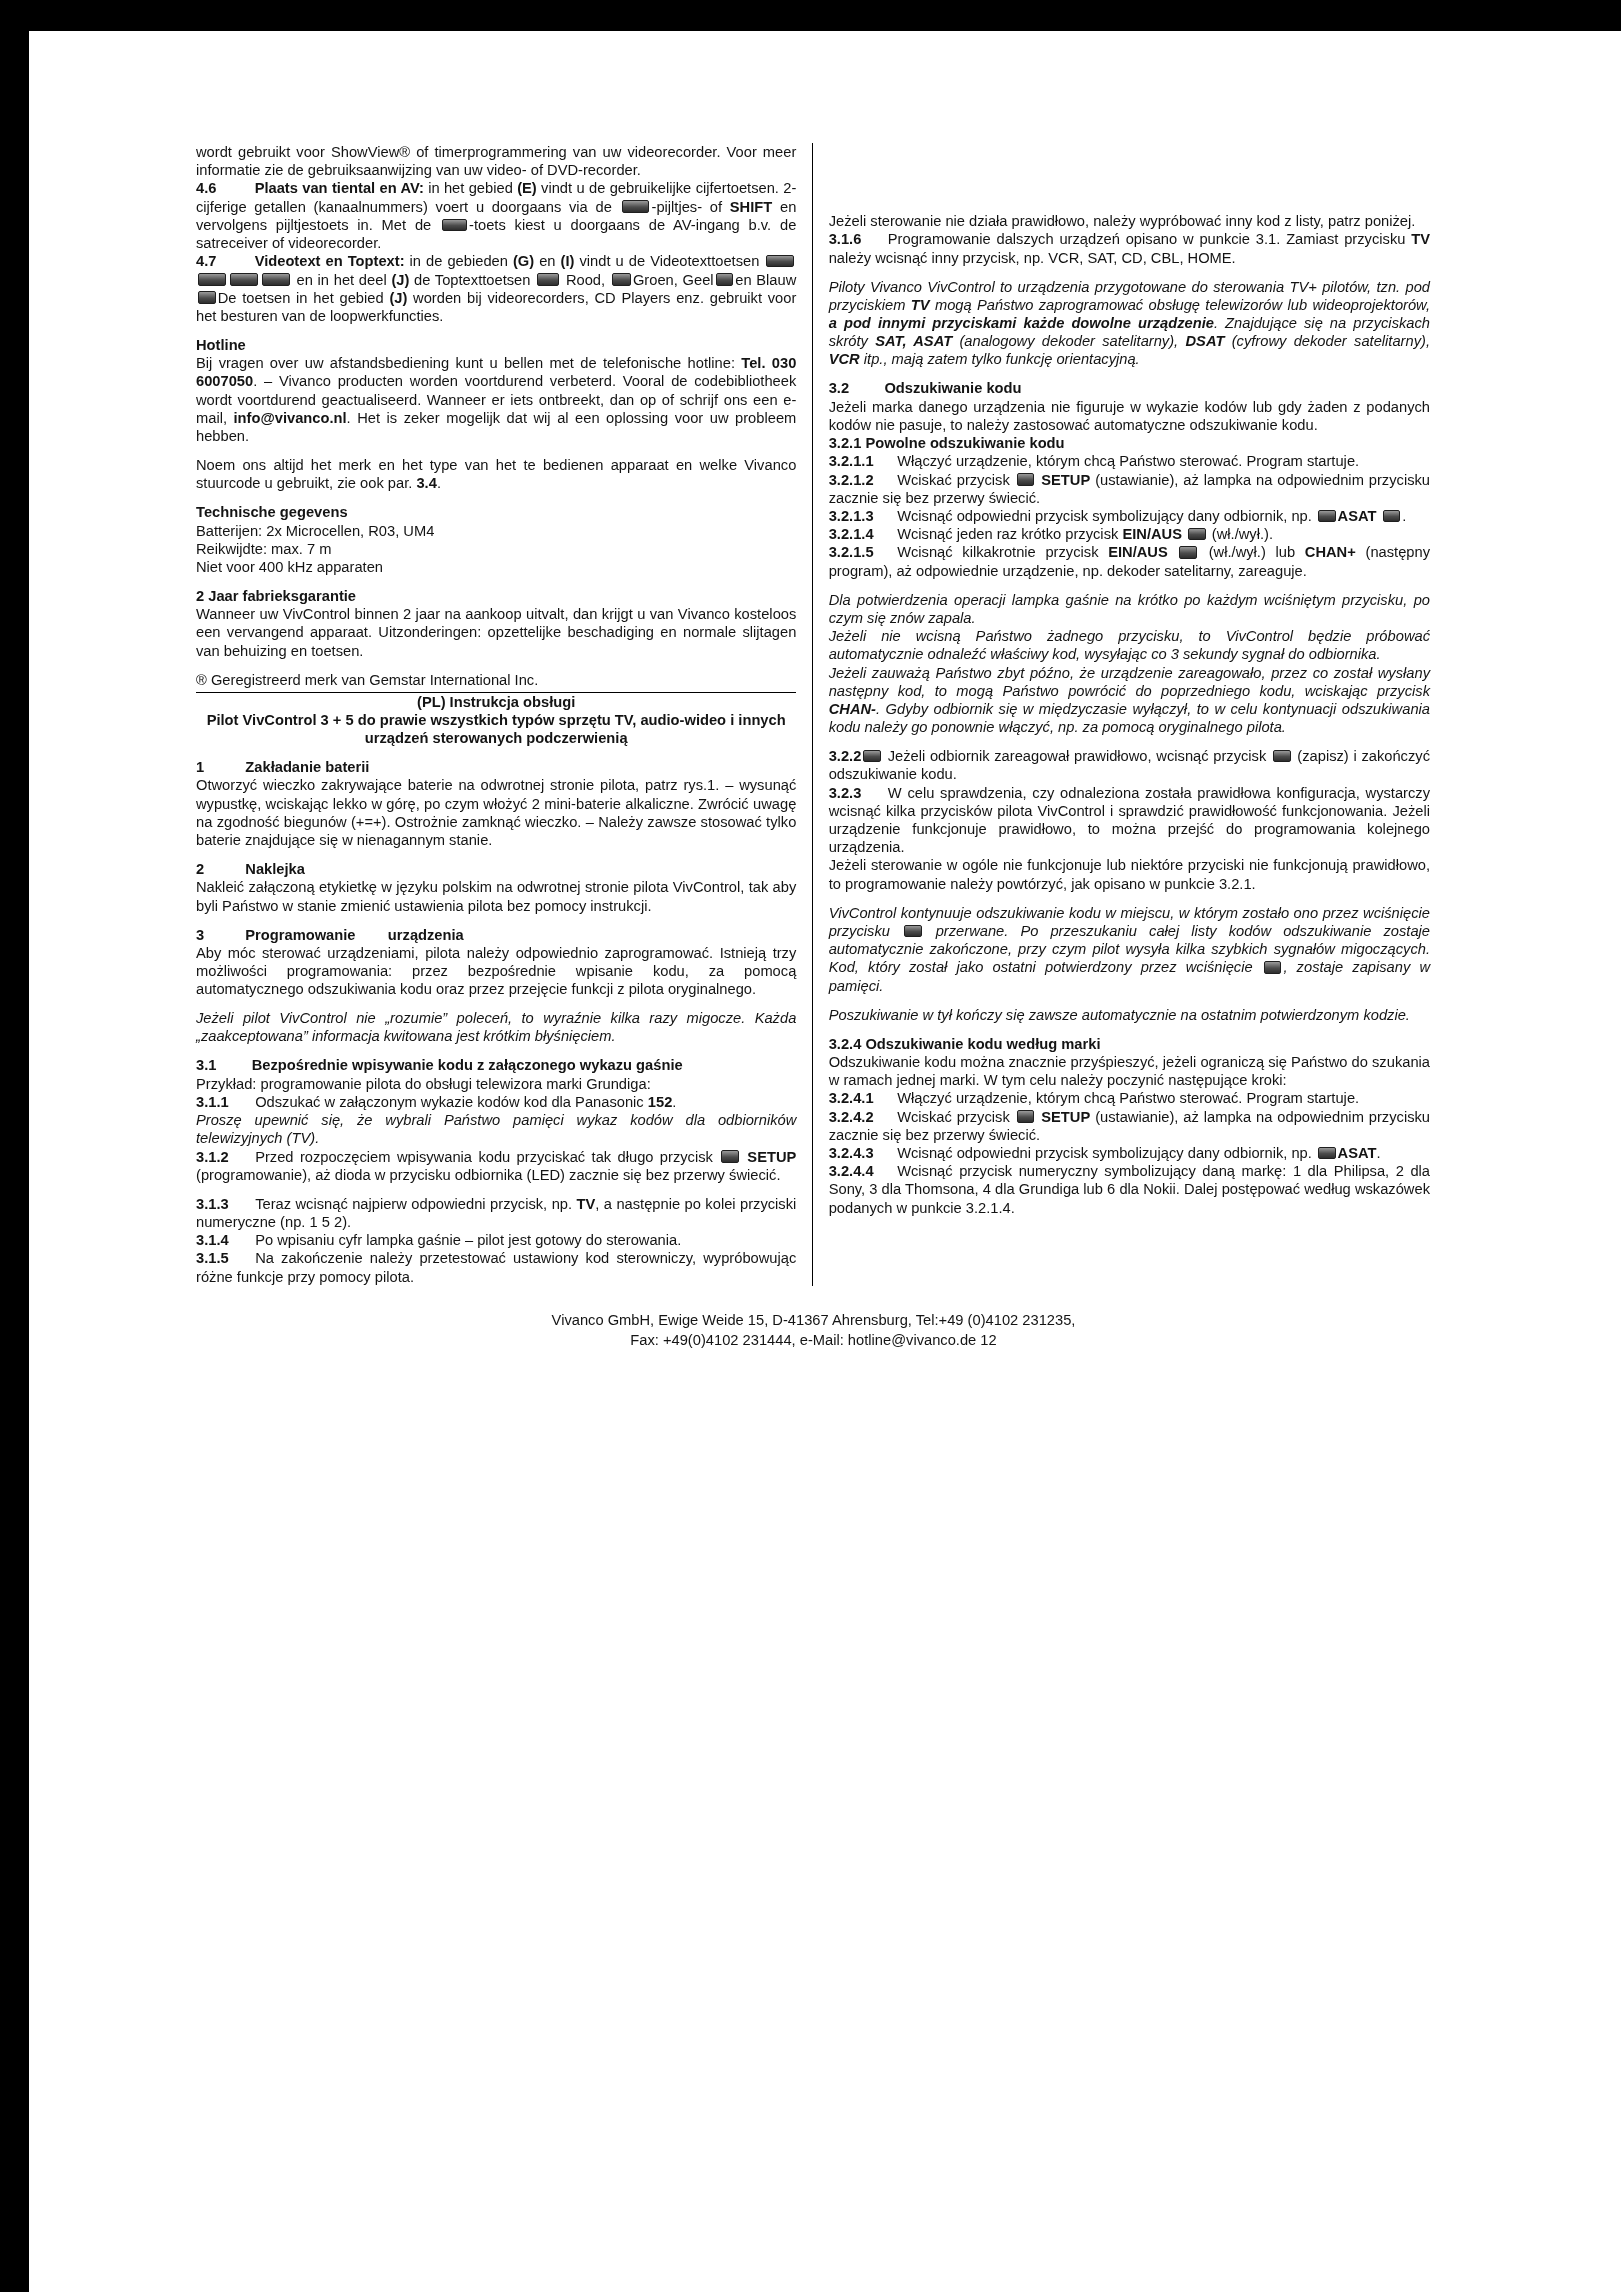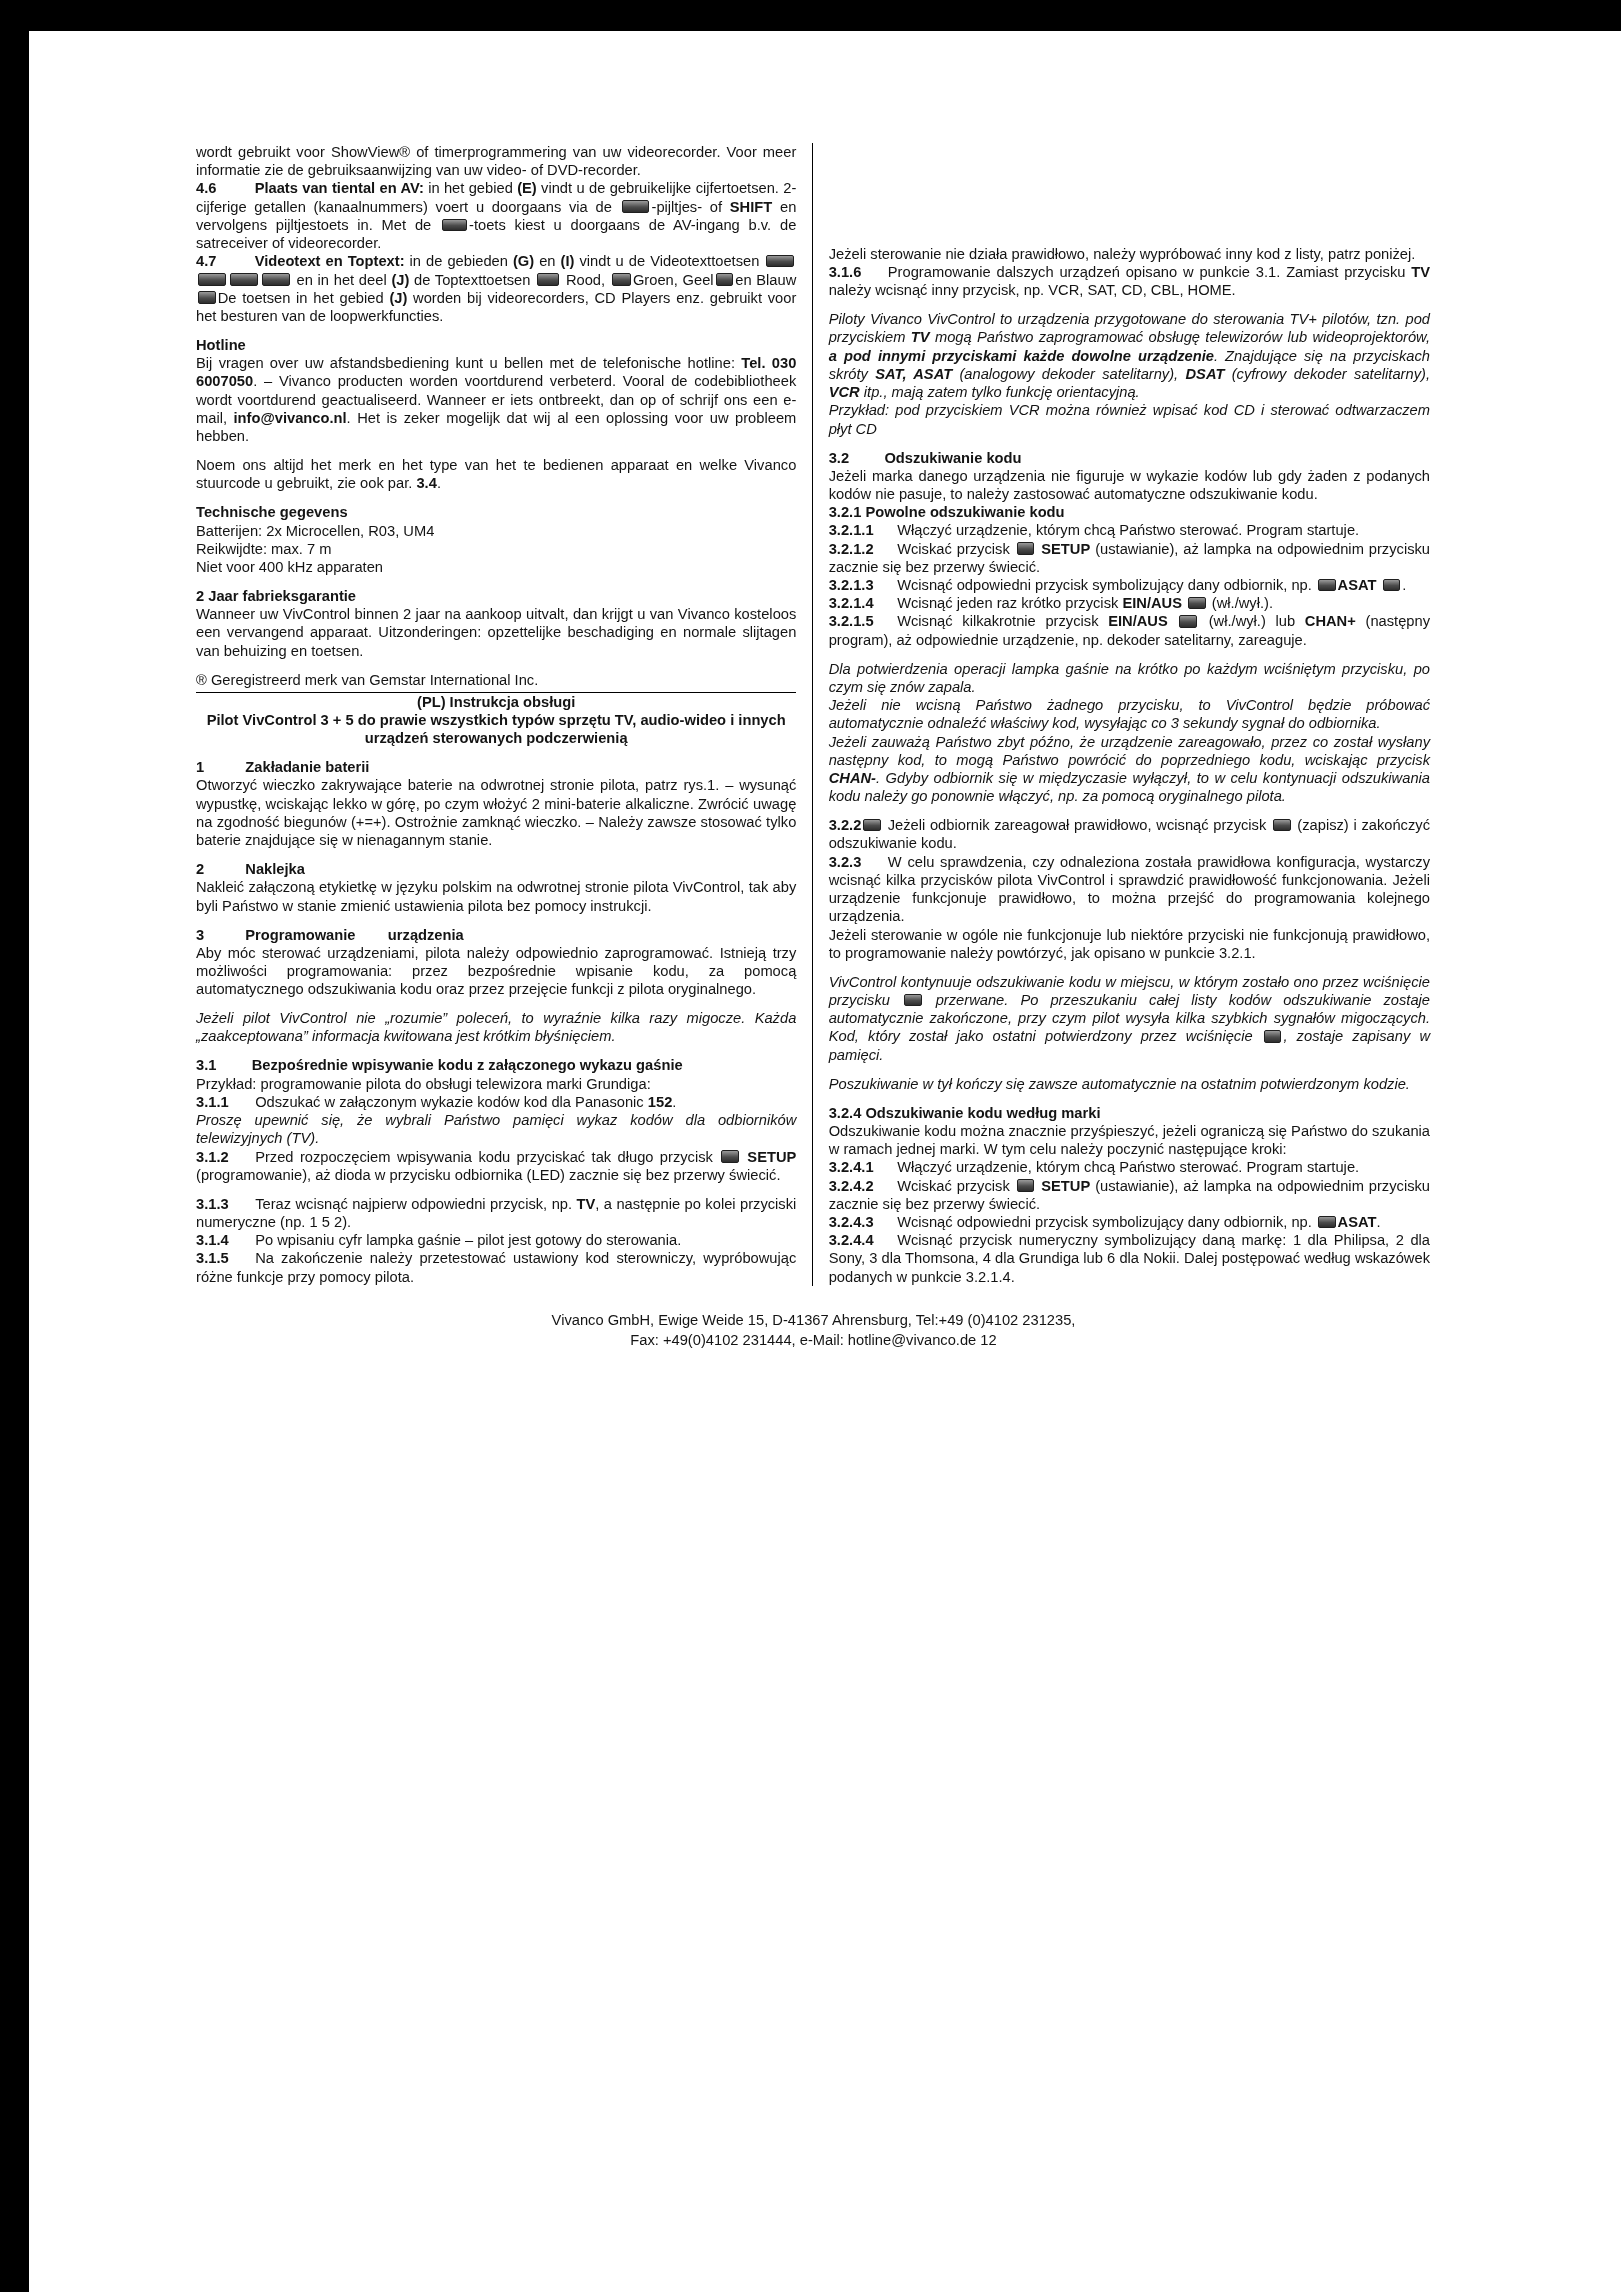--- a/index.html
+++ b/index.html
@@ -7,21 +7,21 @@
   body {
     background:#ffffff;
     font-family:"Liberation Sans","DejaVu Sans",sans-serif;
     color:#141414;
     position:relative;
     overflow:hidden;
   }
   .top-bar { position:absolute; top:0; left:0; width:1621px; height:31px; background:#000; }
   .left-bar { position:absolute; top:0; left:0; width:29px; height:2293px; background:#000; }
   .page { position:absolute; top:143px; left:196px; width:1235px; }
-  .columns { display:flex; align-items:flex-end; }
+  .columns { display:flex; align-items:center; }
   .column { width:617px; font-size:14.7px; line-height:1.24; }
   .col-left  { padding-right:15.7px; border-right:1px solid #000; }
   .col-right { padding-left:15.7px; }
   .blk { text-align:justify; }
   .blk.pc { text-align:center; }
   .gap { height:10.8px; }
   .rule { border-top:1px solid #000; margin-top:2.9px; }
   .b { font-weight:bold; }
   .i { font-style:italic; }
   .u { }
@@ -84,21 +84,20 @@
         <div class="gap"></div>
         <div class="blk p"><span class="b">3.1.3</span><span class="tab" style="width: 1.8em;"></span><span>Teraz wcisnąć najpierw odpowiedni przycisk, np. </span><span class="b">TV</span><span>, a następnie po kolei przyciski numeryczne (np. 1 5 2).</span></div>
         <div class="blk p"><span class="b">3.1.4</span><span class="tab" style="width: 1.8em;"></span><span>Po wpisaniu cyfr lampka gaśnie – pilot jest gotowy do sterowania.</span></div>
         <div class="blk p"><span class="b">3.1.5</span><span class="tab" style="width: 1.8em;"></span><span>Na zakończenie należy przetestować ustawiony kod sterowniczy, wypróbowując różne funkcje przy pomocy pilota.</span></div>
       </div>
     <div class="column col-right">
         <div class="blk p">Jeżeli sterowanie nie działa prawidłowo, należy wypróbować inny kod z listy, patrz poniżej.</div>
         <div class="blk p"><span class="b">3.1.6</span><span class="tab" style="width: 1.8em;"></span><span>Programowanie dalszych urządzeń opisano w punkcie 3.1. Zamiast przycisku </span><span class="b">TV</span><span> należy wcisnąć inny przycisk, np. VCR, SAT, CD, CBL, HOME.</span></div>
         <div class="gap"></div>
         <div class="blk p"><span class="i">Piloty Vivanco VivControl to urządzenia przygotowane do sterowania TV+ pilotów, tzn. pod przyciskiem </span><span class="b i">TV</span><span class="i"> mogą Państwo zaprogramować obsługę telewizorów lub wideoprojektorów, </span><span class="b i">a pod innymi przyciskami każde dowolne urządzenie</span><span class="i">. Znajdujące się na przyciskach skróty </span><span class="b i">SAT, ASAT</span><span class="i"> (analogowy dekoder satelitarny), </span><span class="b i">DSAT</span><span class="i"> (cyfrowy dekoder satelitarny), </span><span class="b i">VCR</span><span class="i"> itp., mają zatem tylko funkcję orientacyjną.</span></div>
-        <div class="blk p"><span class="i">Przykład: pod przyciskiem  VCR można również wpisać kod CD i sterować odtwarzaczem płyt CD</span></div>
         <div class="gap"></div>
         <div class="blk p"><span class="b">3.2</span><span class="tab" style="width: 2.4em;"></span><span class="b">Odszukiwanie kodu</span></div>
         <div class="blk p">Jeżeli marka danego urządzenia nie figuruje w wykazie kodów lub gdy żaden z podanych kodów nie pasuje, to należy zastosować automatyczne odszukiwanie kodu.</div>
         <div class="blk p"><span class="b">3.2.1  Powolne odszukiwanie kodu</span></div>
         <div class="blk p"><span class="b">3.2.1.1</span><span class="tab" style="width: 1.6em;"></span><span>Włączyć urządzenie, którym chcą Państwo sterować. Program startuje.</span></div>
         <div class="blk p"><span class="b">3.2.1.2</span><span class="tab" style="width: 1.6em;"></span><span>Wciskać przycisk </span><span class="btn-icon" style="width: 1.2em;"></span><span> </span><span class="b">SETUP</span><span> (ustawianie), aż lampka na odpowiednim przycisku zacznie się bez przerwy świecić.</span></div>
         <div class="blk p"><span class="b">3.2.1.3</span><span class="tab" style="width: 1.6em;"></span><span>Wcisnąć odpowiedni przycisk symbolizujący dany odbiornik, np. </span><span class="btn-icon" style="width: 1.2em;"></span><span class="b">ASAT</span><span> </span><span class="btn-icon" style="width: 1.2em;"></span><span>.</span></div>
         <div class="blk p"><span class="b">3.2.1.4</span><span class="tab" style="width: 1.6em;"></span><span>Wcisnąć jeden raz krótko przycisk </span><span class="b">EIN/AUS</span><span> </span><span class="btn-icon" style="width: 1.2em;"></span><span> (wł./wył.).</span></div>
         <div class="blk p"><span class="b">3.2.1.5</span><span class="tab" style="width: 1.6em;"></span><span>Wcisnąć kilkakrotnie przycisk </span><span class="b">EIN/AUS</span><span> </span><span class="btn-icon" style="width: 1.2em;"></span><span> (wł./wył.) </span><span class="u">lub </span><span class="b u">CHAN+</span><span class="u"> (następny program)</span><span>, aż odpowiednie urządzenie, np. dekoder  satelitarny, zareaguje.</span></div>
         <div class="gap"></div>

